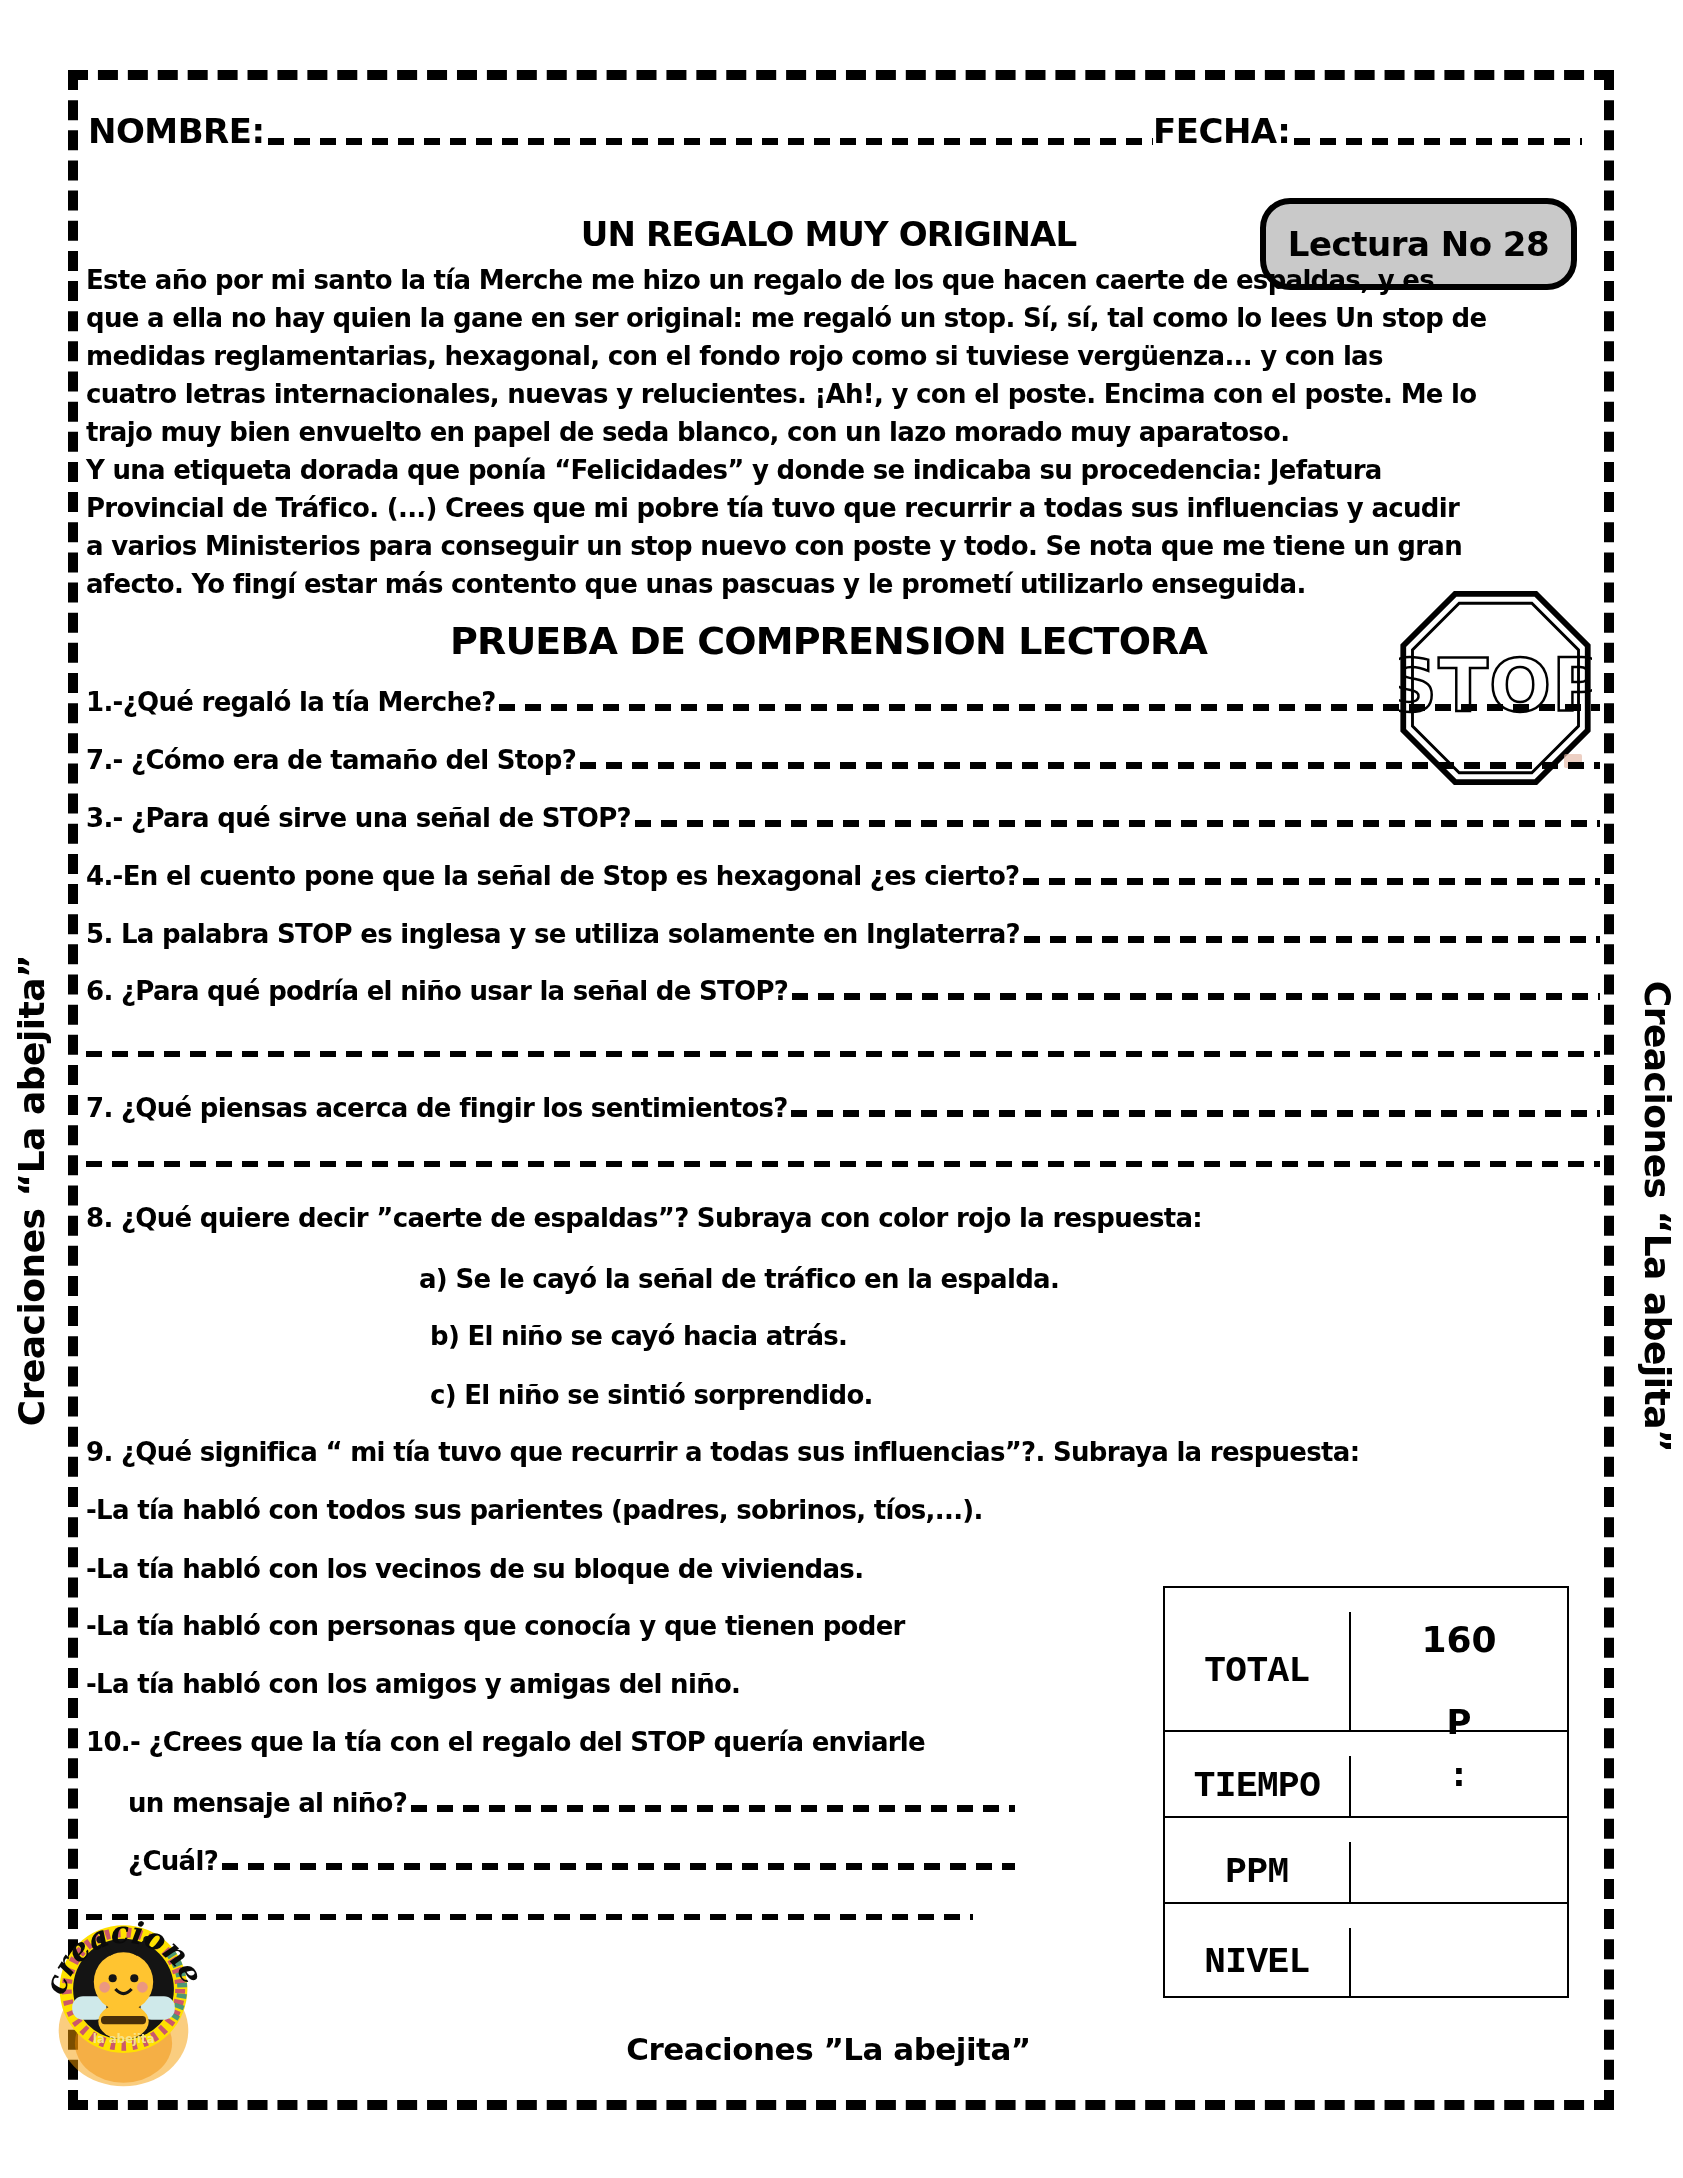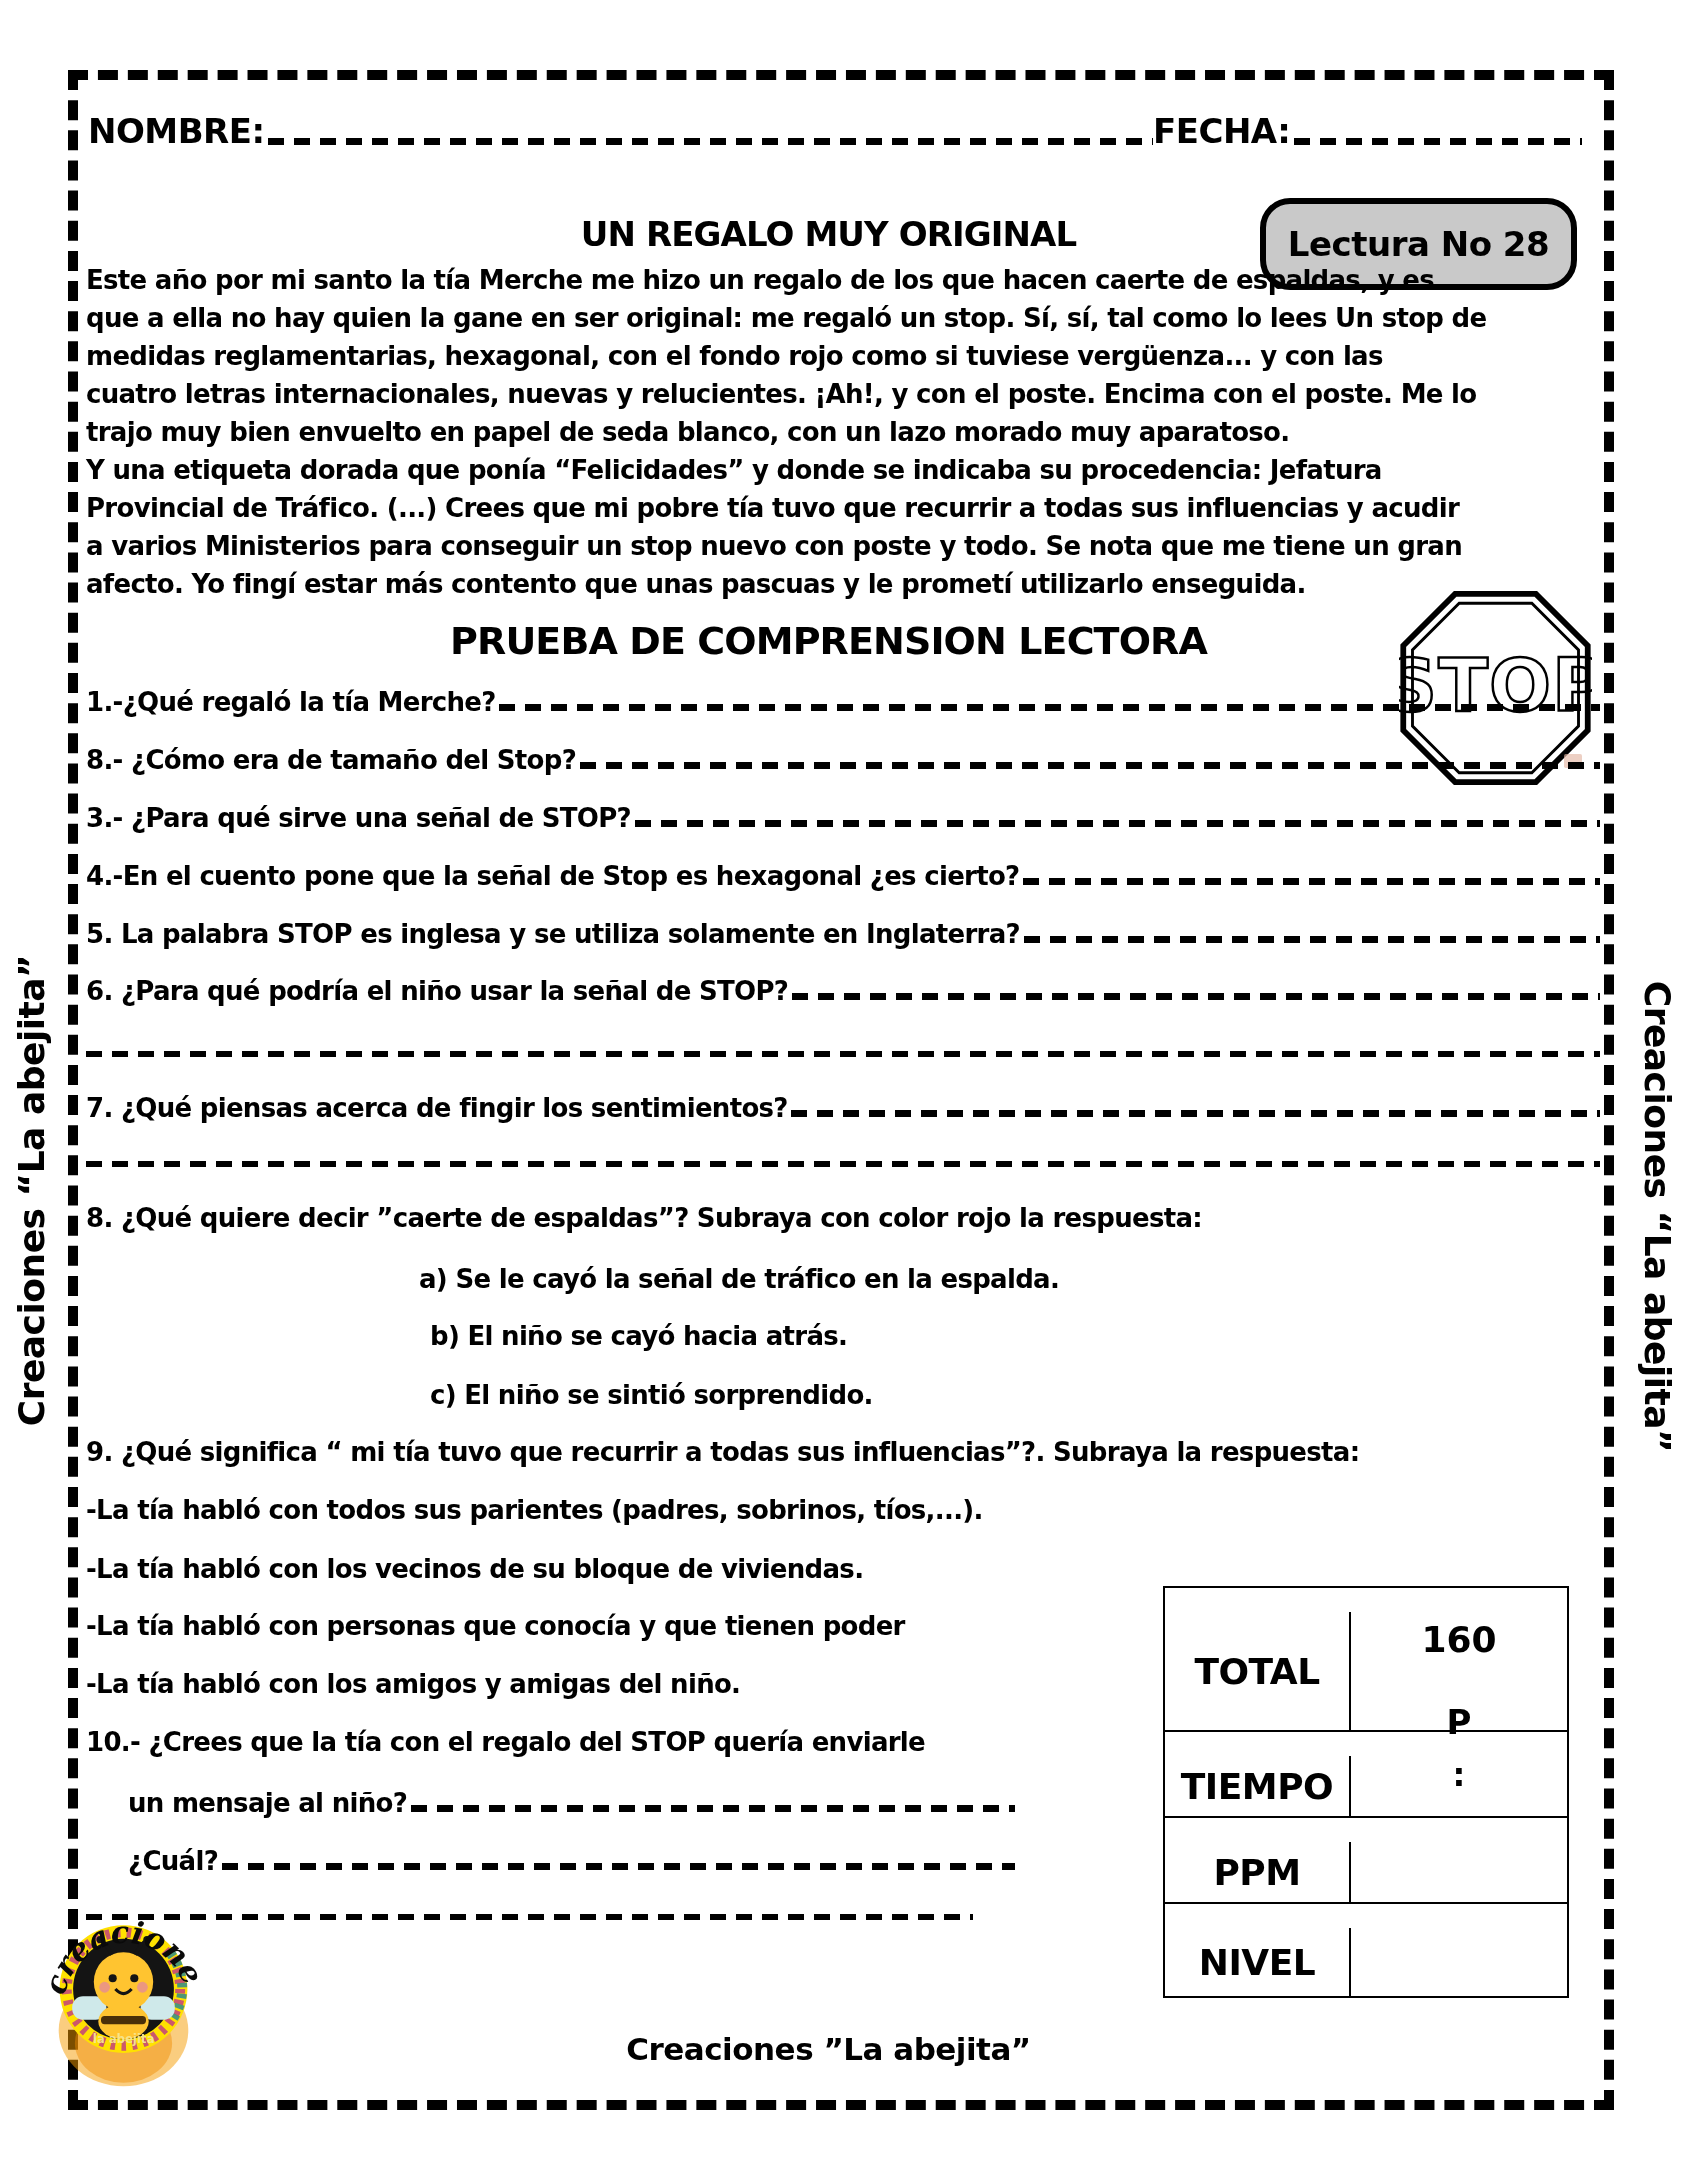--- a/index.html
+++ b/index.html
@@ -33,21 +33,21 @@
        background:repeating-linear-gradient(90deg,#000 0 16px,transparent 16px 26px);}
   .sep.short{width:887px;}
   .q10row{width:887px;margin-left:42px;}
   .score{position:absolute;left:1163px;top:1586px;width:406px;height:412px;box-sizing:border-box;
          border:2.7px solid #000;display:grid;grid-template-columns:186px 1fr;
          grid-template-rows:144px 86px 86px 1fr;z-index:3;background:transparent;}
   .score .cell{border-right:2.7px solid #000;border-bottom:2.7px solid #000;display:flex;
                align-items:center;justify-content:center;position:relative;margin-top:24px;}
   .score .cell.last-col{border-right:none;}
   .score .cell.last-row{border-bottom:none;}
-  .score .lab{font-size:36px;letter-spacing:-0.5px;}
+  .score .lab{font-size:36px;letter-spacing:-0.5px;font-family:Liberation Mono, monospace;}
   .score .v1{position:absolute;top:7.2px;left:0;right:0;text-align:center;font-size:36px;}
   .score .v2{position:absolute;top:90px;left:0;right:0;text-align:center;font-size:34px;}
   .score .vt{position:absolute;top:0px;left:0;right:0;text-align:center;font-size:32px;}
   .stop-wrap{position:absolute;left:1399px;top:590px;width:193px;height:196px;z-index:2;}
   .watermark{position:absolute;left:1564px;top:754px;width:18px;height:14.4px;
              background:#e3b7a4;opacity:.65;border-radius:1.8px;z-index:2;}
   .footer{position:absolute;top:2031px;left:86px;width:1485px;text-align:center;
           font-size:31px;letter-spacing:-0.5px;z-index:3;}
   .logo{position:absolute;left:47px;top:1888px;width:153px;height:203px;z-index:4;}
 </style>
@@ -95,21 +95,21 @@
       <text x="100" y="126" text-anchor="middle" font-family="DejaVu Sans, sans-serif" font-size="76" font-weight="700" letter-spacing="1" fill="none" stroke="#000" stroke-width="2.6">STOP</text>
     </svg>
   </div>
   <div class="watermark"></div>
 
   <div class="row qrow" style="top:670px">
     <span class="qtext">1.-¿Qué regaló la tía Merche? </span>
     <span class="dashfill"></span>
   </div>
   <div class="row qrow" style="top:728px">
-    <span class="qtext">8.- ¿Cómo era de tamaño del Stop?</span>
+    <span class="qtext">7.- ¿Cómo era de tamaño del Stop?</span>
     <span class="dashfill"></span>
   </div>
   <div class="row qrow" style="top:786px">
     <span class="qtext">3.- ¿Para qué sirve una señal de STOP? </span>
     <span class="dashfill"></span>
   </div>
   <div class="row qrow" style="top:844px">
     <span class="qtext">4.-En el cuento pone que la señal de Stop es hexagonal ¿es cierto?</span>
     <span class="dashfill"></span>
   </div>

